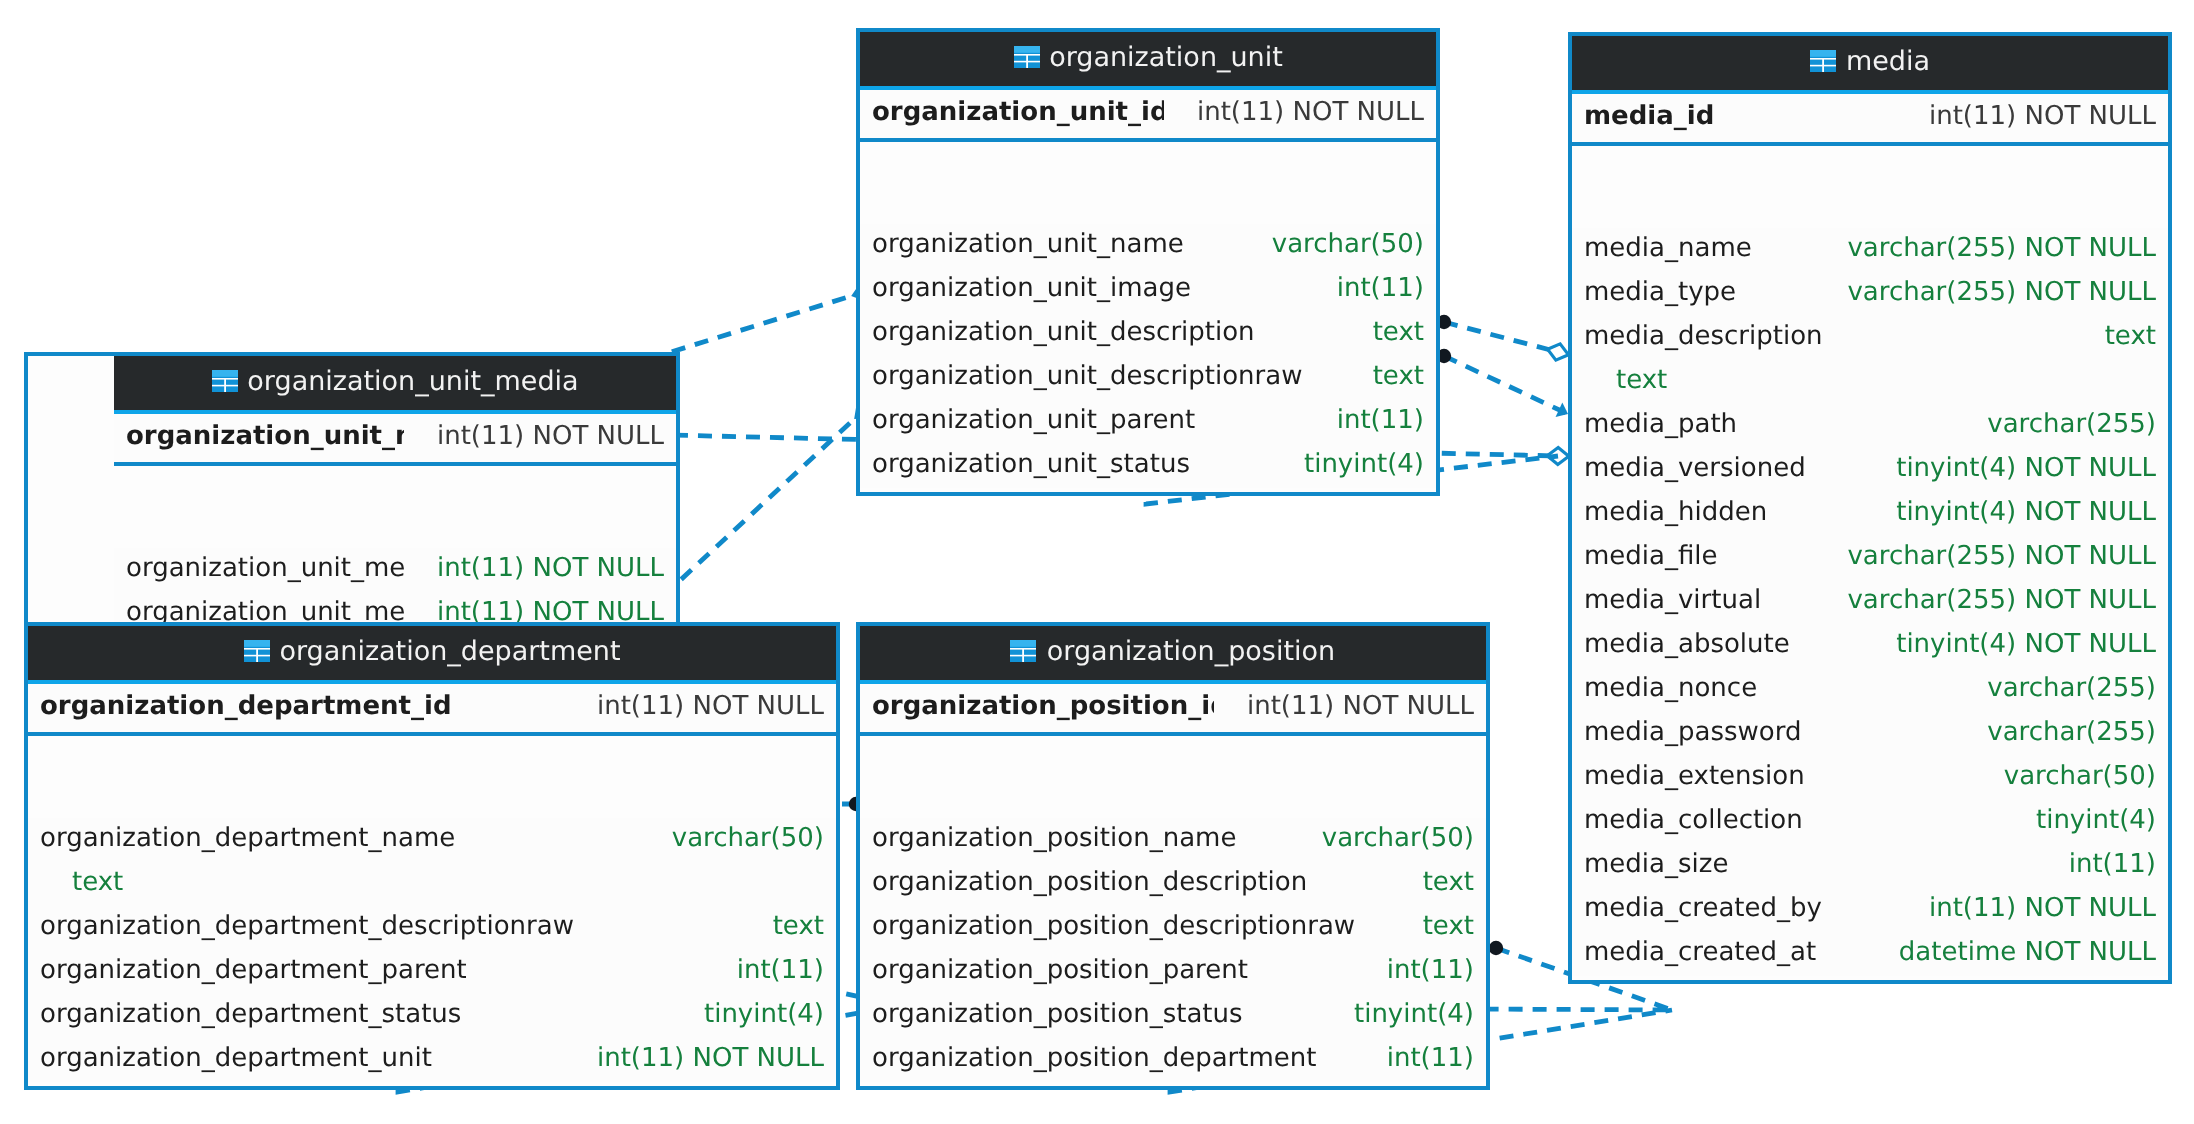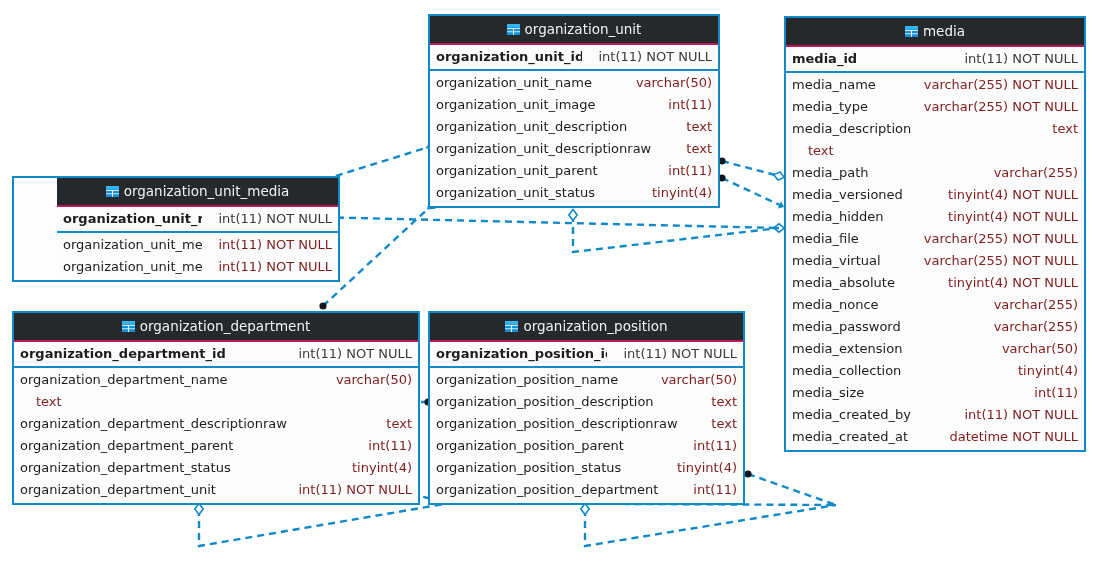--- a/index.html
+++ b/index.html
@@ -25,21 +25,21 @@
   }
   .tbl-header{
     background:#26292b;
     color:#f2f2f2;
     font-size:13.5px;
     height:27px;
     line-height:27px;
     text-align:center;
     white-space:nowrap;
     position:relative;
-    border-bottom:2px solid #be185d;
+    border-bottom:2px solid #0ea5e9;
     padding:0 6px;
   }
   .tbl-icon{
     display:inline-block;
     width:13px;height:11px;
     vertical-align:-1px;
     margin-right:5px;
     position:relative;
   }
   .tbl-icon svg{display:block;}
@@ -56,22 +56,22 @@
     color:#1d1d1d;
     height:22px;
     line-height:22px;
     padding:0 6px;
     white-space:nowrap;
     background:#fcfcfc;
   }
   .pk-row .row{font-weight:bold;height:24px;line-height:24px;}
   .pk-row .row .col-type{font-weight:normal;color:#3a3a3a;}
   .col-name{text-align:center;overflow:hidden;}
-  .col-type{text-align:right;margin-left:16px;color:#7f1d1d;}
-  .rows-wrap{padding:1px 0 2px 0;}
+  .col-type{text-align:right;margin-left:16px;color:#15803d;}
+  .rows-wrap{padding:1px 0 2px 0;margin-top:40px;}
 </style>
 </head>
 <body>
 
 <div id="canvas">
   <svg id="links" viewBox="0 0 1097 562" width="1097" height="562">
       <g>
         <path d="M313 183 L432 146" fill="none" stroke="#1089c9" stroke-width="2.4" stroke-dasharray="7 5" stroke-linecap="butt"></path>
         <circle cx="313" cy="183" r="3.6" fill="#111820"></circle>
         <polygon points="-5.4,0 0,-4.212000000000001 5.4,0 0,4.212000000000001" fill="#ffffff" stroke="#1089c9" stroke-width="1.6" transform="translate(432,146) rotate(-17.271742577680875)"></polygon>

